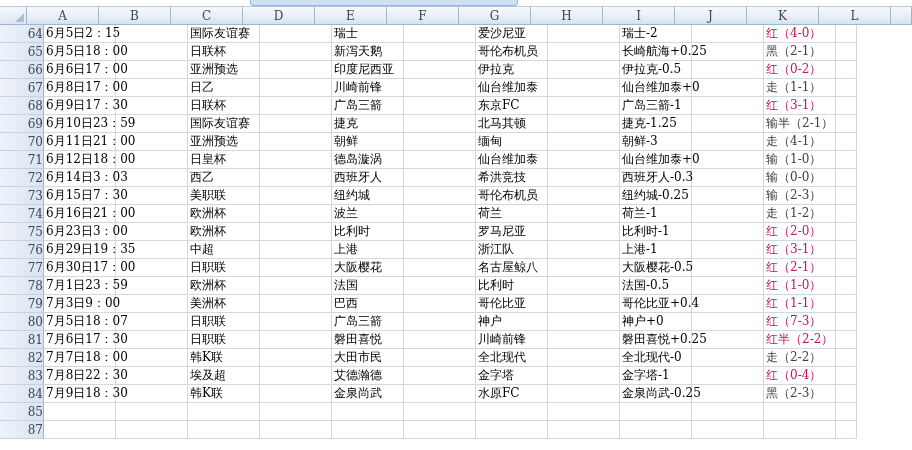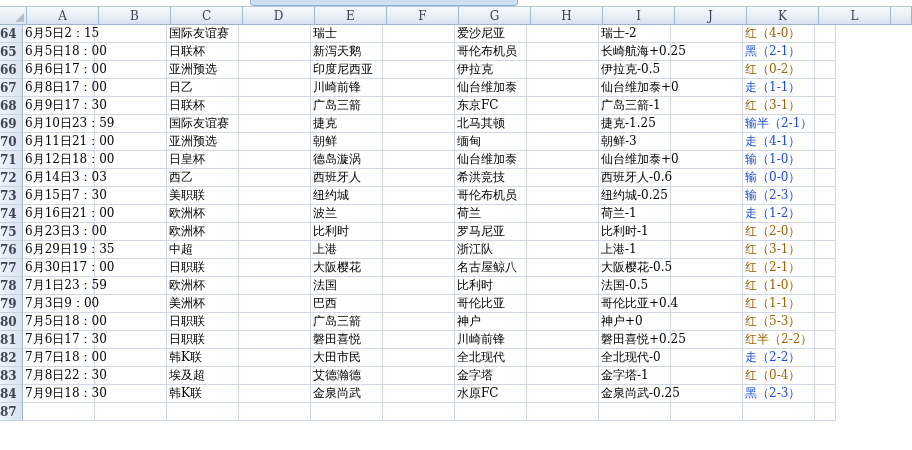--- a/index.html
+++ b/index.html
@@ -25,36 +25,36 @@
   }
   .col-h{
     width:72px;box-sizing:border-box;
     background:linear-gradient(#f6fafd,#e8eff7 55%,#d7e2f0);
     border-right:1px solid #9eb6ce;border-bottom:1px solid #9eb6ce;
     text-align:center;line-height:18px;color:#3c4654;
   }
   .col-h.last{width:21px;}
   .row{display:flex;height:18px;}
   .row-h{
-    width:23px;box-sizing:border-box;
+    width:44px;box-sizing:border-box;
     background:linear-gradient(to right,#eef3fa,#d9e3f1);
     border-right:1px solid #9eb6ce;border-bottom:1px solid #c6d2e2;
-    text-align:left;line-height:18px;color:#3c4654;font-size:12px;font-weight:bold;
+    text-align:right;line-height:18px;color:#3c4654;font-size:12px;
   }
   .cell{
     width:72px;box-sizing:border-box;position:relative;
     border-right:1px solid #d0d7e5;border-bottom:1px solid #d0d7e5;
     line-height:17px;padding-left:2px;
   }
   .cell.last{width:21px;}
   .cell .t{
     position:relative;z-index:2;white-space:nowrap;display:inline-block;
   }
-  .result-red{color:#a16207;}
-  .result-black{color:#1d4ed8;}
+  .result-red{color:#be185d;}
+  .result-black{color:#404040;}
 </style>
 </head>
 <body>
 
 <div class="sheet">
   <div class="top-strip">
     <div class="blue-tab"></div>
   </div>
   <div class="hdr-row">
     <div class="corner"></div>
@@ -198,21 +198,21 @@
       <div class="row">
         <div class="row-h">72</div>
         <div class="cell"><span class="t">6月14日3：03</span></div>
         <div class="cell"></div>
         <div class="cell"><span class="t">西乙</span></div>
         <div class="cell"></div>
         <div class="cell"><span class="t">西班牙人</span></div>
         <div class="cell"></div>
         <div class="cell"><span class="t">希洪竞技</span></div>
         <div class="cell"></div>
-        <div class="cell"><span class="t">西班牙人-0.6</span></div>
+        <div class="cell"><span class="t">西班牙人-0.3</span></div>
         <div class="cell"></div>
         <div class="cell"><span class="t result-black">输（0-0）</span></div>
         <div class="cell last"></div>
       </div>
       <div class="row">
         <div class="row-h">73</div>
         <div class="cell"><span class="t">6月15日7：30</span></div>
         <div class="cell"></div>
         <div class="cell"><span class="t">美职联</span></div>
         <div class="cell"></div>
@@ -310,31 +310,31 @@
         <div class="cell"></div>
         <div class="cell"><span class="t">哥伦比亚</span></div>
         <div class="cell"></div>
         <div class="cell"><span class="t">哥伦比亚+0.4</span></div>
         <div class="cell"></div>
         <div class="cell"><span class="t result-red">红（1-1）</span></div>
         <div class="cell last"></div>
       </div>
       <div class="row">
         <div class="row-h">80</div>
-        <div class="cell"><span class="t">7月5日18：00</span></div>
+        <div class="cell"><span class="t">7月5日18：07</span></div>
         <div class="cell"></div>
         <div class="cell"><span class="t">日职联</span></div>
         <div class="cell"></div>
         <div class="cell"><span class="t">广岛三箭</span></div>
         <div class="cell"></div>
         <div class="cell"><span class="t">神户</span></div>
         <div class="cell"></div>
         <div class="cell"><span class="t">神户+0</span></div>
         <div class="cell"></div>
-        <div class="cell"><span class="t result-red">红（5-3）</span></div>
+        <div class="cell"><span class="t result-red">红（7-3）</span></div>
         <div class="cell last"></div>
       </div>
       <div class="row">
         <div class="row-h">81</div>
         <div class="cell"><span class="t">7月6日17：30</span></div>
         <div class="cell"></div>
         <div class="cell"><span class="t">日职联</span></div>
         <div class="cell"></div>
         <div class="cell"><span class="t">磐田喜悦</span></div>
         <div class="cell"></div>
@@ -381,20 +381,35 @@
         <div class="cell"></div>
         <div class="cell"><span class="t">韩K联</span></div>
         <div class="cell"></div>
         <div class="cell"><span class="t">金泉尚武</span></div>
         <div class="cell"></div>
         <div class="cell"><span class="t">水原FC</span></div>
         <div class="cell"></div>
         <div class="cell"><span class="t">金泉尚武-0.25</span></div>
         <div class="cell"></div>
         <div class="cell"><span class="t result-black">黑（2-3）</span></div>
+        <div class="cell last"></div>
+      </div>
+      <div class="row">
+        <div class="row-h">85</div>
+        <div class="cell"></div>
+        <div class="cell"></div>
+        <div class="cell"></div>
+        <div class="cell"></div>
+        <div class="cell"></div>
+        <div class="cell"></div>
+        <div class="cell"></div>
+        <div class="cell"></div>
+        <div class="cell"></div>
+        <div class="cell"></div>
+        <div class="cell"></div>
         <div class="cell last"></div>
       </div>
       <div class="row">
         <div class="row-h">87</div>
         <div class="cell"></div>
         <div class="cell"></div>
         <div class="cell"></div>
         <div class="cell"></div>
         <div class="cell"></div>
         <div class="cell"></div>

